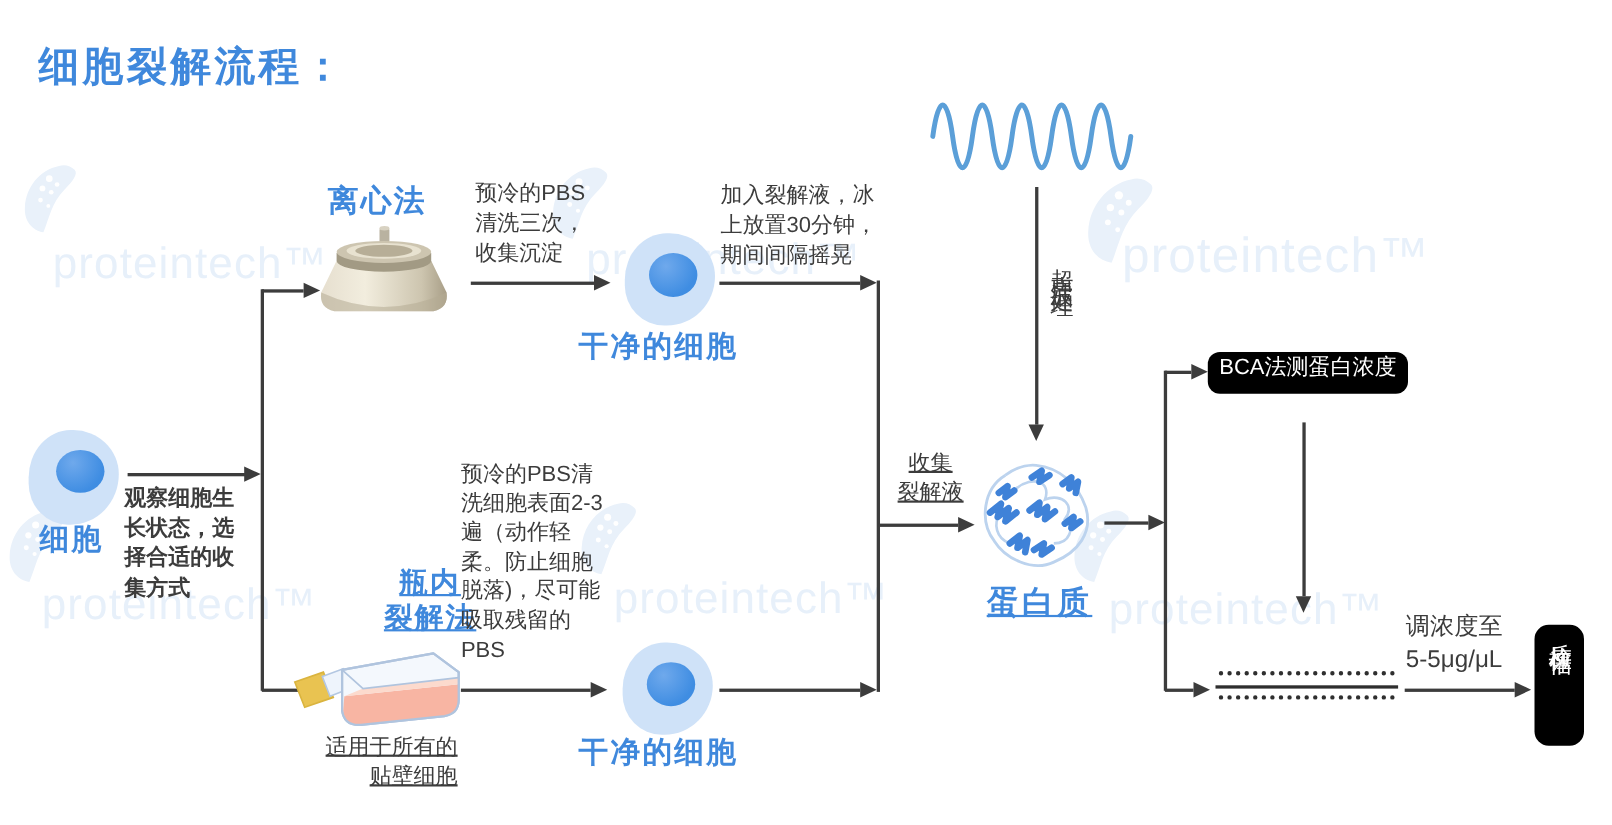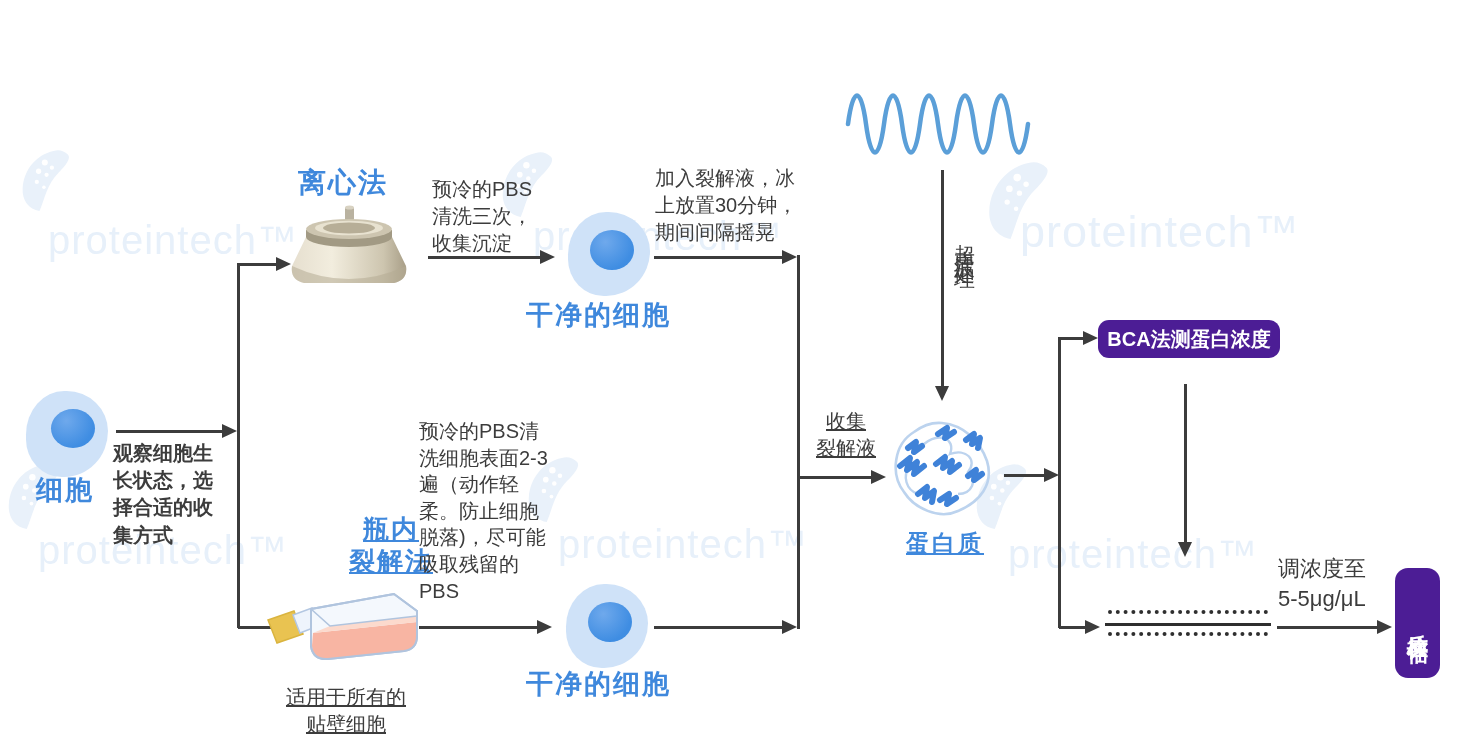--- a/index.html
+++ b/index.html
@@ -11,22 +11,22 @@
   }
   .abs{position:absolute;}
   .txt{position:absolute;white-space:pre-line;font-size:20px;line-height:1.36;color:#3c3c3c;}
   .lbl{position:absolute;white-space:pre-line;font-weight:bold;color:#3f88dc;}
   .hl{position:absolute;height:2.6px;background:#3c3c3c;}
   .vl{position:absolute;width:2.6px;background:#3c3c3c;}
   .ar{position:absolute;width:0;height:0;border-top:7px solid transparent;border-bottom:7px solid transparent;border-left:15px solid #3c3c3c;}
   .ad{position:absolute;width:0;height:0;border-left:7px solid transparent;border-right:7px solid transparent;border-top:15px solid #3c3c3c;}
   .blob{position:absolute;background:#cfe2f8;border-radius:48% 52% 55% 45% / 52% 48% 55% 45%;}
   .nucleus{position:absolute;border-radius:50%;background:radial-gradient(circle at 35% 30%, #6fa9ec, #3f8de2 70%);}
-  .badge{position:absolute;background:#4c1d95;border-radius:11px;color:#fff;font-weight:bold;
-         display:flex;align-items:center;justify-content:center;}
+  .badge{position:absolute;background:#000000;border-radius:11px;color:#fff;font-weight:normal;
+         display:flex;align-items:flex-start;justify-content:center;}
   .wm-text{position:absolute;color:#e7f0fa;font-weight:400;letter-spacing:1px;}
   .dotted{position:absolute;height:0;border-top:4px dotted #2f2f2f;}
   .solid{position:absolute;height:0;border-top:3px solid #2f2f2f;}
   .vtext{writing-mode:vertical-rl;}
   .center{text-align:center;text-decoration:underline;}
 </style>
 </head>
 <body>
 
 <div id="canvas">
@@ -90,20 +90,21 @@
       <path d="M38 2 C18 6 4 24 3 44 C2 58 10 68 22 70 C28 56 30 40 44 26 C52 18 58 10 54 6 C50 2 44 0 38 2 Z" fill="#e9f1fa"></path>
       <circle cx="28" cy="15" r="3.4" fill="#fff"></circle>
       <circle cx="21" cy="25" r="3" fill="#fff"></circle>
       <circle cx="30" cy="29" r="2.4" fill="#fff"></circle>
       <circle cx="19" cy="37" r="2.4" fill="#fff"></circle>
       <circle cx="27" cy="43" r="2" fill="#fff"></circle>
       <circle cx="36" cy="21" r="2.4" fill="#fff"></circle>
     </svg>
   <div class="wm-text" style="left:1008px;top:532px;font-size:40px;">proteintech™</div>
 
+  <div class="lbl" style="left:35px;top:36px;font-size:37px;letter-spacing:3px;">细胞裂解流程：</div>
 
   <div class="blob" style="left:26px;top:391px;width:82px;height:86px;"></div>
   <div class="nucleus" style="left:51px;top:409px;width:44px;height:39px;"></div>
   <div class="lbl" style="left:36px;top:472px;font-size:27px;letter-spacing:2px;">细胞</div>
   <div class="txt" style="left:113px;top:440px;font-weight:bold;">观察细胞生
 长状态，选
 择合适的收
 集方式</div>
 
   <div class="hl" style="left:116px;top:430px;width:108px;"></div>
@@ -130,21 +131,21 @@
     <rect x="57" y="3" width="9" height="14" rx="2" fill="#b9b2a0"></rect>
     <ellipse cx="61.5" cy="3.5" rx="4.5" ry="2" fill="#d8d2c2"></ellipse>
     <path d="M18 26 v9 a43 10 0 0 0 86 0 v-9" fill="#a29a84"></path>
     <path d="M18 33 L4 62 Q2 76 16 79 L106 79 Q120 76 118 62 L104 33 A43 10 0 0 1 18 33 Z" fill="url(#rotorg)"></path>
     <path d="M4 62 Q2 76 16 79 L106 79 Q120 76 118 62 Q90 75 61 75 Q32 75 4 62 Z" fill="#b5ac94" opacity="0.55"></path>
     <ellipse cx="61" cy="25" rx="43" ry="10" fill="#cdc5b0"></ellipse>
     <ellipse cx="61" cy="24" rx="34" ry="7.2" fill="#e8e2d0"></ellipse>
     <ellipse cx="61" cy="24" rx="26" ry="5.5" fill="#b7ae97"></ellipse>
   </svg>
 
-  <div class="txt" style="left:432px;top:163px;margin-top:13px;">预冷的PBS
+  <div class="txt" style="left:432px;top:163px;">预冷的PBS
 清洗三次，
 收集沉淀</div>
   <div class="hl" style="left:428px;top:256px;width:112px;"></div>
   <div class="ar" style="left:540px;top:250px;"></div>
 
   <div class="blob" style="left:568px;top:212px;width:82px;height:84px;"></div>
   <div class="nucleus" style="left:590px;top:230px;width:44px;height:40px;"></div>
   <div class="lbl" style="left:526px;top:297px;font-size:27px;letter-spacing:2px;">干净的细胞</div>
 
   <div class="txt" style="left:655px;top:165px;">加入裂解液，冰
@@ -157,21 +158,21 @@
 裂解法</div>
   <svg class="abs" style="left:264px;top:586px;width:158px;height:82px;" viewBox="0 0 158 82">
     <polygon points="4,34 30,25 39,48 13,57" fill="#e9c351" stroke="#dab43f" stroke-width="1.5"></polygon>
     <polygon points="29,29 48,22 54,40 36,47" fill="#eef4fc" stroke="#b3c7e2" stroke-width="1.5"></polygon>
     <path d="M47 23 L130 8 L153 25 L153 50 Q153 63 140 65 L64 73 Q49 74 47 60 Z" fill="#f4f8fd" stroke="#b0c4de" stroke-width="2" stroke-linejoin="round"></path>
     <path d="M49 47 L153 36 L153 50 Q153 63 140 65 L64 73 Q49 74 48 60 Z" fill="#f8b5a3"></path>
     <polygon points="49,47 66,40 153,30 153,36" fill="#fcdacd"></polygon>
     <path d="M47 23 L66 40 L153 30" fill="none" stroke="#b0c4de" stroke-width="1.6"></path>
     <path d="M47 23 L130 8 L153 25 L153 50 Q153 63 140 65 L64 73 Q49 74 47 60 Z" fill="none" stroke="#b0c4de" stroke-width="2" stroke-linejoin="round"></path>
   </svg>
-  <div class="txt center" style="left:276px;top:684px;width:140px;">适用于所有的
+  <div class="txt center" style="left:276px;top:666px;width:140px;text-align:right;">适用于所有的
 贴壁细胞</div>
 
   <div class="txt" style="left:419px;top:418px;line-height:1.33;">预冷的PBS清
 洗细胞表面2-3
 遍（动作轻
 柔。防止细胞
 脱落)，尽可能
 吸取残留的
 PBS</div>
   <div class="hl" style="left:419px;top:626px;width:118px;"></div>
@@ -205,21 +206,21 @@
       <path d="M16 52 l10 -8 l-3 12 l10 -8 l-3 12 l10 -8"></path>
       <path d="M34 80 l9 -7 l-2 11 l9 -7 l-2 11"></path>
       <path d="M52 50 l9 -7 l-2 11 l9 -7 l-2 11 l9 -7"></path>
       <path d="M54 20 l9 -6 l-2 10 l9 -6"></path>
       <path d="M82 26 l8 -6 l-2 10 l8 -6 l-2 10"></path>
       <path d="M84 62 l8 -6 l-2 10 l8 -6"></path>
       <path d="M56 86 l9 -6 l-2 10 l9 -6"></path>
       <path d="M24 34 l8 -6 l-2 10 l8 -6"></path>
     </g>
   </svg>
-  <div class="lbl center" style="left:893px;top:528px;width:104px;font-size:23px;letter-spacing:3px;">蛋白质</div>
+  <div class="lbl center" style="left:893px;top:528px;width:104px;font-size:29px;letter-spacing:3px;">蛋白质</div>
 
   <div class="hl" style="left:1004px;top:474px;width:40px;"></div>
   <div class="ar" style="left:1044px;top:468px;"></div>
 
   <div class="vl" style="left:1058px;top:337px;height:291px;"></div>
   <div class="hl" style="left:1059px;top:337px;width:24px;"></div>
   <div class="ar" style="left:1083px;top:331px;"></div>
   <div class="hl" style="left:1059px;top:626px;width:26px;"></div>
   <div class="ar" style="left:1085px;top:620px;"></div>
 

